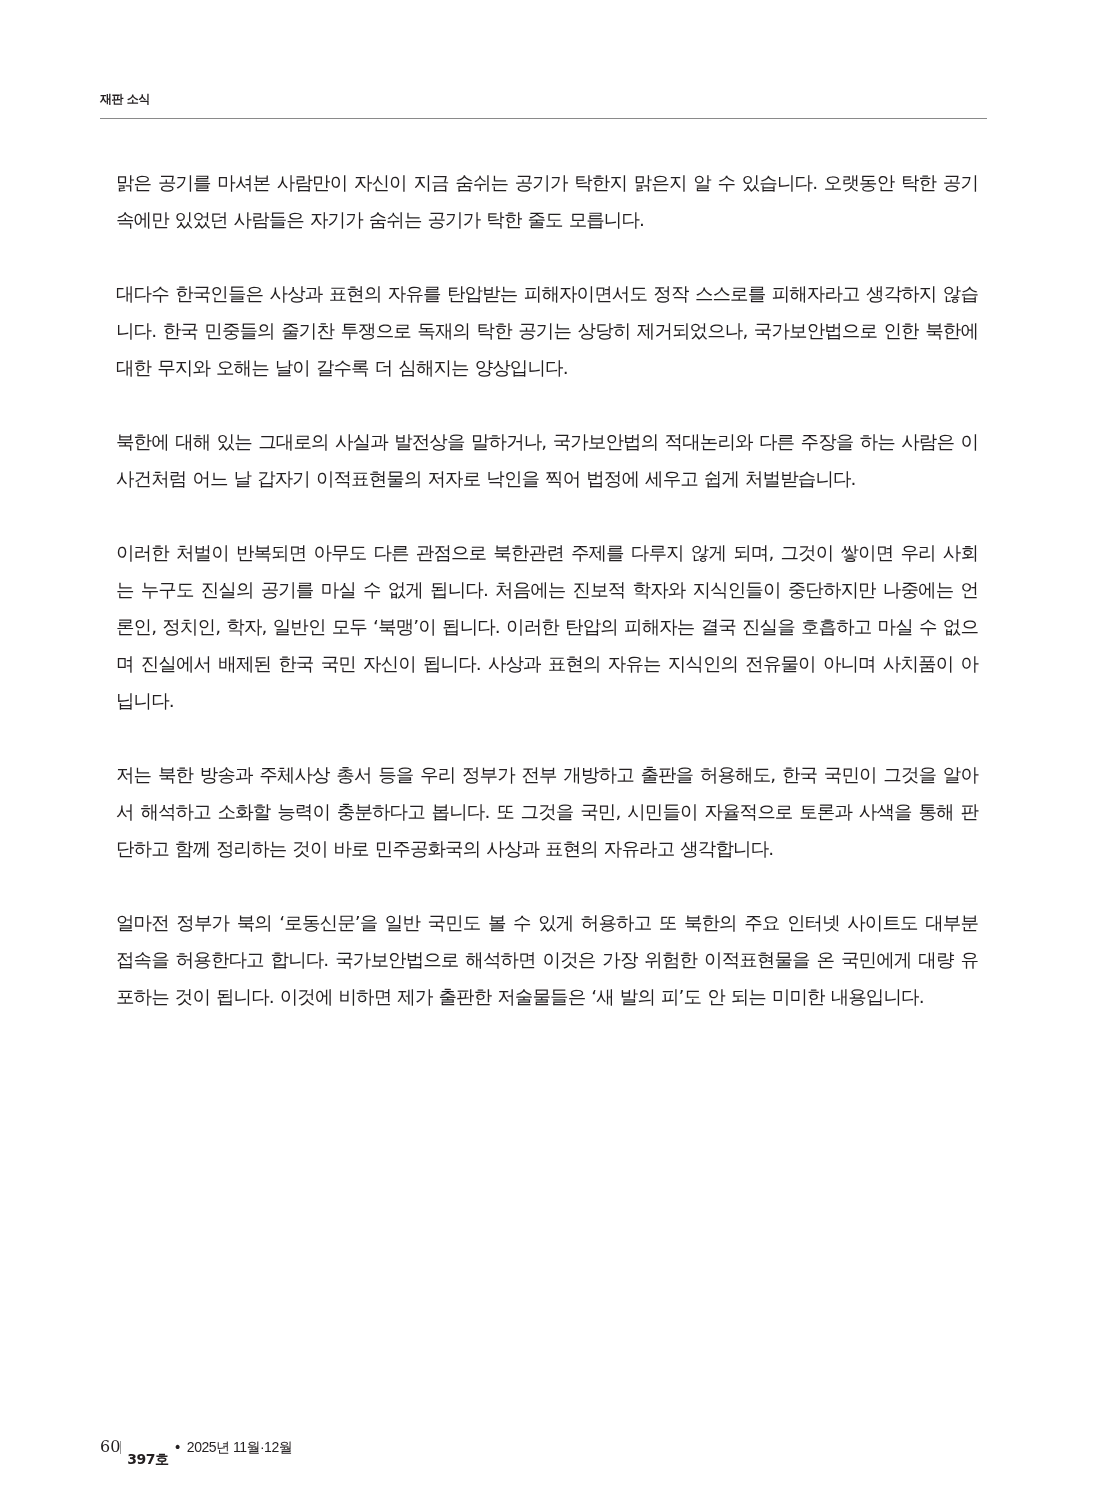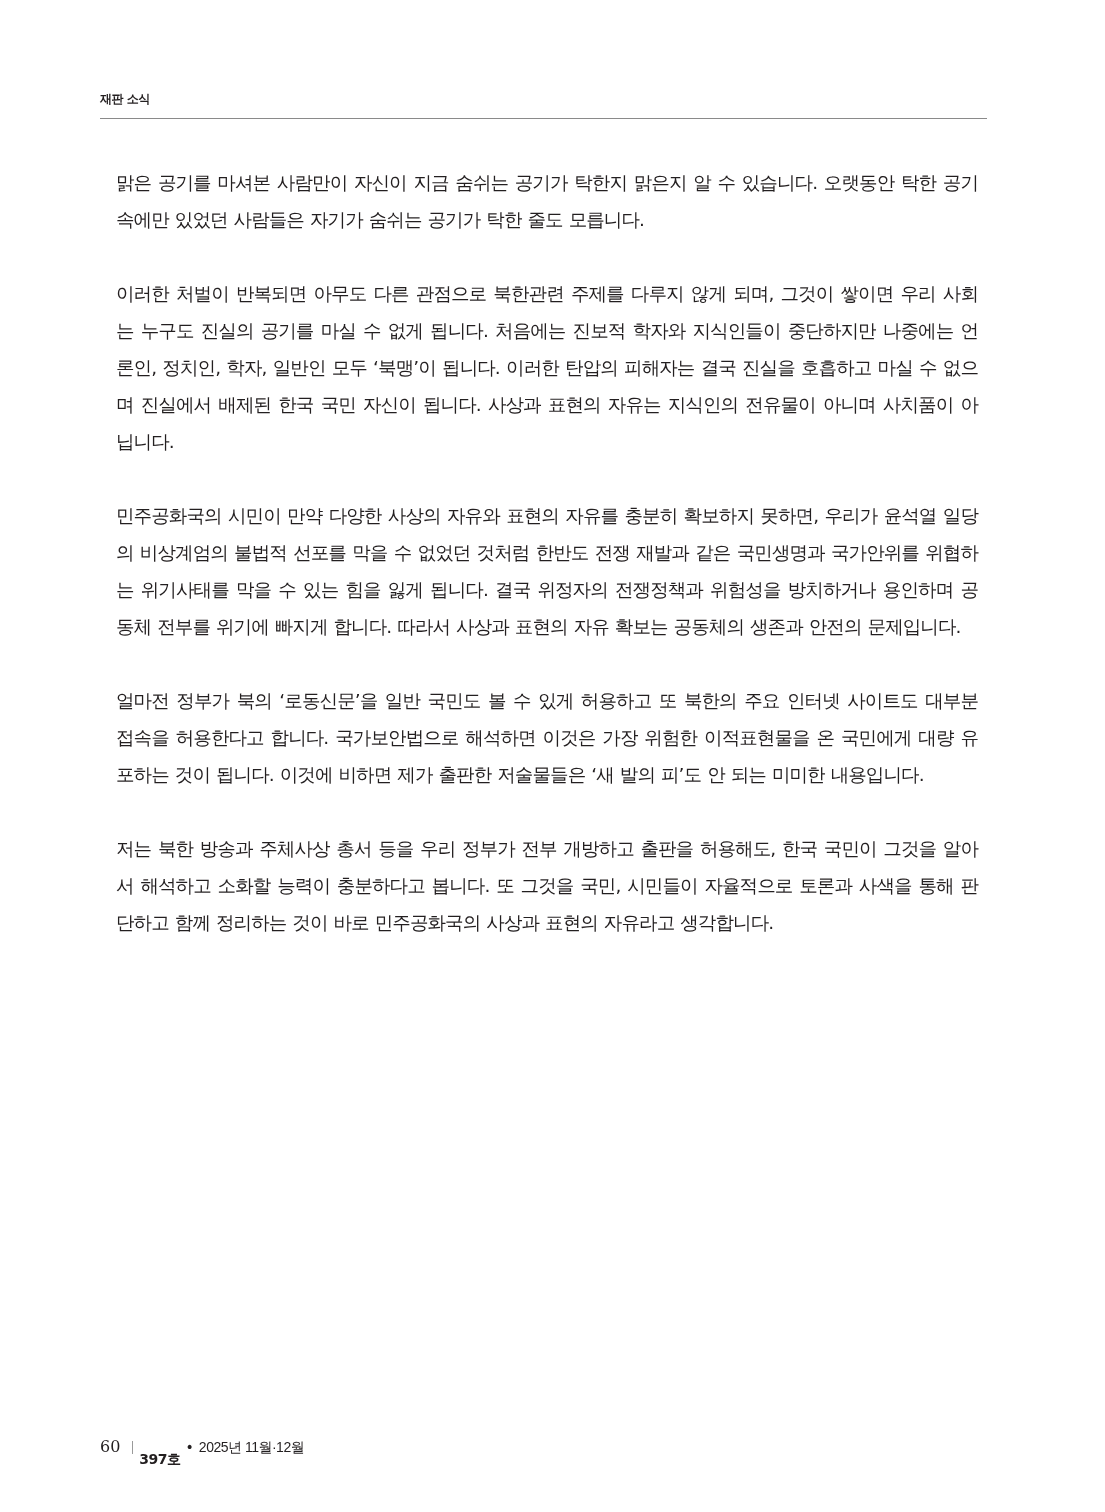--- a/index.html
+++ b/index.html
@@ -54,21 +54,20 @@
       top: 1425px;
       font-size: 14px;
       line-height: 20px;
       color: #231f20;
       display: flex;
       align-items: center;
     }
     .page-number {
       font-family: "DejaVu Serif", serif;
       font-size: 16px;
-      margin-right: 12px;
     }
     .footer-divider {
       display: inline-block;
       width: 1px;
       height: 13px;
       background: #9a9a9a;
       margin-right: 6px;
     }
     .issue-number {
       font-weight: bold;
@@ -86,24 +85,25 @@
   </style>
 </head>
 <body>
 
 <div class="header">
   <div class="section-title">재판 소식</div>
 </div>
 
 <div class="content">
   <p class="para">맑은 공기를 마셔본 사람만이 자신이 지금 숨쉬는 공기가 탁한지 맑은지 알 수 있습니다. 오랫동안 탁한 공기속에만 있었던 사람들은 자기가 숨쉬는 공기가 탁한 줄도 모릅니다.</p>
+  <p class="para">대다수 한국인들은 사상과 표현의 자유를 탄압받는 피해자이면서도 정작 스스로를 피해자라고 생각하지 않습니다. 한국 민중들의 줄기찬 투쟁으로 독재의 탁한 공기는 상당히 제거되었으나, 국가보안법으로 인한 북한에 대한 무지와 오해는 날이 갈수록 더 심해지는 양상입니다.</p>
+  <p class="para">북한에 대해 있는 그대로의 사실과 발전상을 말하거나, 국가보안법의 적대논리와 다른 주장을 하는 사람은 이 사건처럼 어느 날 갑자기 이적표현물의 저자로 낙인을 찍어 법정에 세우고 쉽게 처벌받습니다.</p>
   <p class="para">이러한 처벌이 반복되면 아무도 다른 관점으로 북한관련 주제를 다루지 않게 되며, 그것이 쌓이면 우리 사회는 누구도 진실의 공기를 마실 수 없게 됩니다. 처음에는 진보적 학자와 지식인들이 중단하지만 나중에는 언론인, 정치인, 학자, 일반인 모두 ‘북맹’이 됩니다. 이러한 탄압의 피해자는 결국 진실을 호흡하고 마실 수 없으며 진실에서 배제된 한국 국민 자신이 됩니다. 사상과 표현의 자유는 지식인의 전유물이 아니며 사치품이 아닙니다.</p>
-  <p class="para">민주공화국의 시민이 만약 다양한 사상의 자유와 표현의 자유를 충분히 확보하지 못하면, 우리가 윤석열 일당의 비상계엄의 불법적 선포를 막을 수 없었던 것처럼 한반도 전쟁 재발과 같은 국민생명과 국가안위를 위협하는 위기사태를 막을 수 있는 힘을 잃게 됩니다. 결국 위정자의 전쟁정책과 위험성을 방치하거나 용인하며 공동체 전부를 위기에 빠지게 합니다. 따라서 사상과 표현의 자유 확보는 공동체의 생존과 안전의 문제입니다.</p>
+  <p class="para">저는 북한 방송과 주체사상 총서 등을 우리 정부가 전부 개방하고 출판을 허용해도, 한국 국민이 그것을 알아서 해석하고 소화할 능력이 충분하다고 봅니다. 또 그것을 국민, 시민들이 자율적으로 토론과 사색을 통해 판단하고 함께 정리하는 것이 바로 민주공화국의 사상과 표현의 자유라고 생각합니다.</p>
   <p class="para">얼마전 정부가 북의 ‘로동신문’을 일반 국민도 볼 수 있게 허용하고 또 북한의 주요 인터넷 사이트도 대부분 접속을 허용한다고 합니다. 국가보안법으로 해석하면 이것은 가장 위험한 이적표현물을 온 국민에게 대량 유포하는 것이 됩니다. 이것에 비하면 제가 출판한 저술물들은 ‘새 발의 피’도 안 되는 미미한 내용입니다.</p>
-  <p class="para">저는 북한 방송과 주체사상 총서 등을 우리 정부가 전부 개방하고 출판을 허용해도, 한국 국민이 그것을 알아서 해석하고 소화할 능력이 충분하다고 봅니다. 또 그것을 국민, 시민들이 자율적으로 토론과 사색을 통해 판단하고 함께 정리하는 것이 바로 민주공화국의 사상과 표현의 자유라고 생각합니다.</p>
 </div>
 
 <div class="footer">
   <span class="page-number">60</span>
   <span class="footer-divider"></span>
   <span class="issue-number">397호</span>
   <span class="footer-bullet">•</span>
   <span class="issue-date">2025년 11월·12월</span>
 </div>
 

